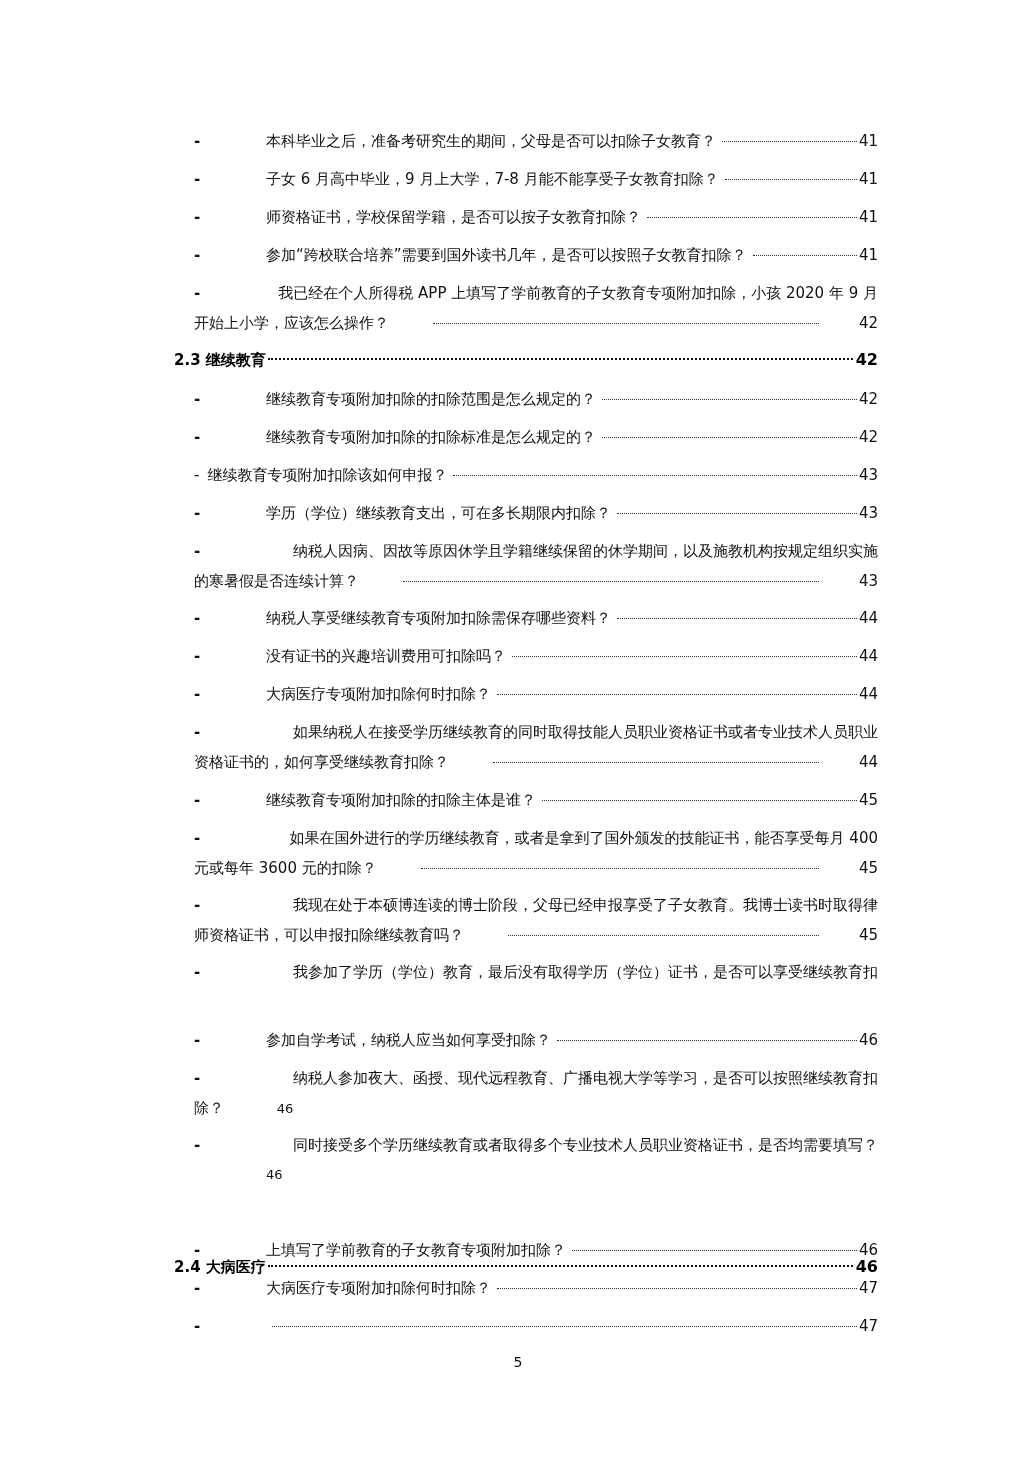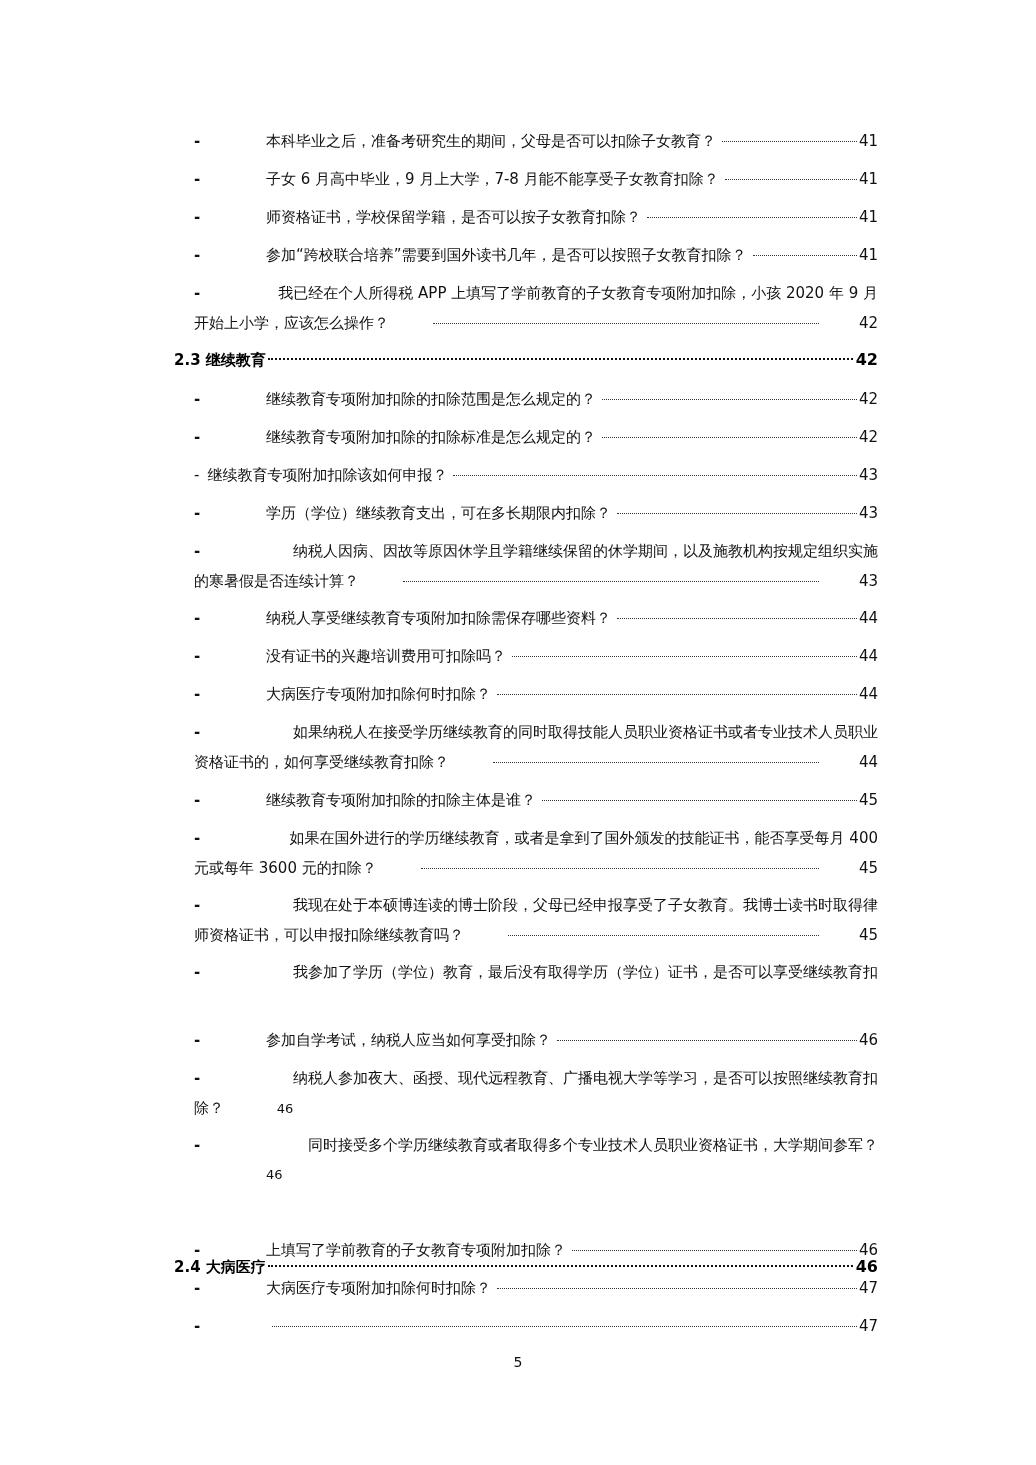--- a/index.html
+++ b/index.html
@@ -362,21 +362,21 @@
       </div>
       <div class="second-line nodots-row">
         <span>除？</span>
         <span class="pg-inline">46</span>
       </div>
     </div>
 
     <div class="entry" style="top:1135px; height:52px">
       <div class="line">
         <span class="dash">-</span>
-        <span class="text-indented">同时接受多个学历继续教育或者取得多个专业技术人员职业资格证书，大学期间参军？</span>
+        <span class="text-indented">同时接受多个学历继续教育或者取得多个专业技术人员职业资格证书，是否均需要填写？</span>
       </div>
       <span class="pg-under">46</span>
     </div>
 
     <div class="section" style="top:1257px">
       <div class="leader-row">
         <span class="label">2.4 大病医疗</span>
         <span class="dots"></span>
         <span class="pg">46</span>
       </div>

